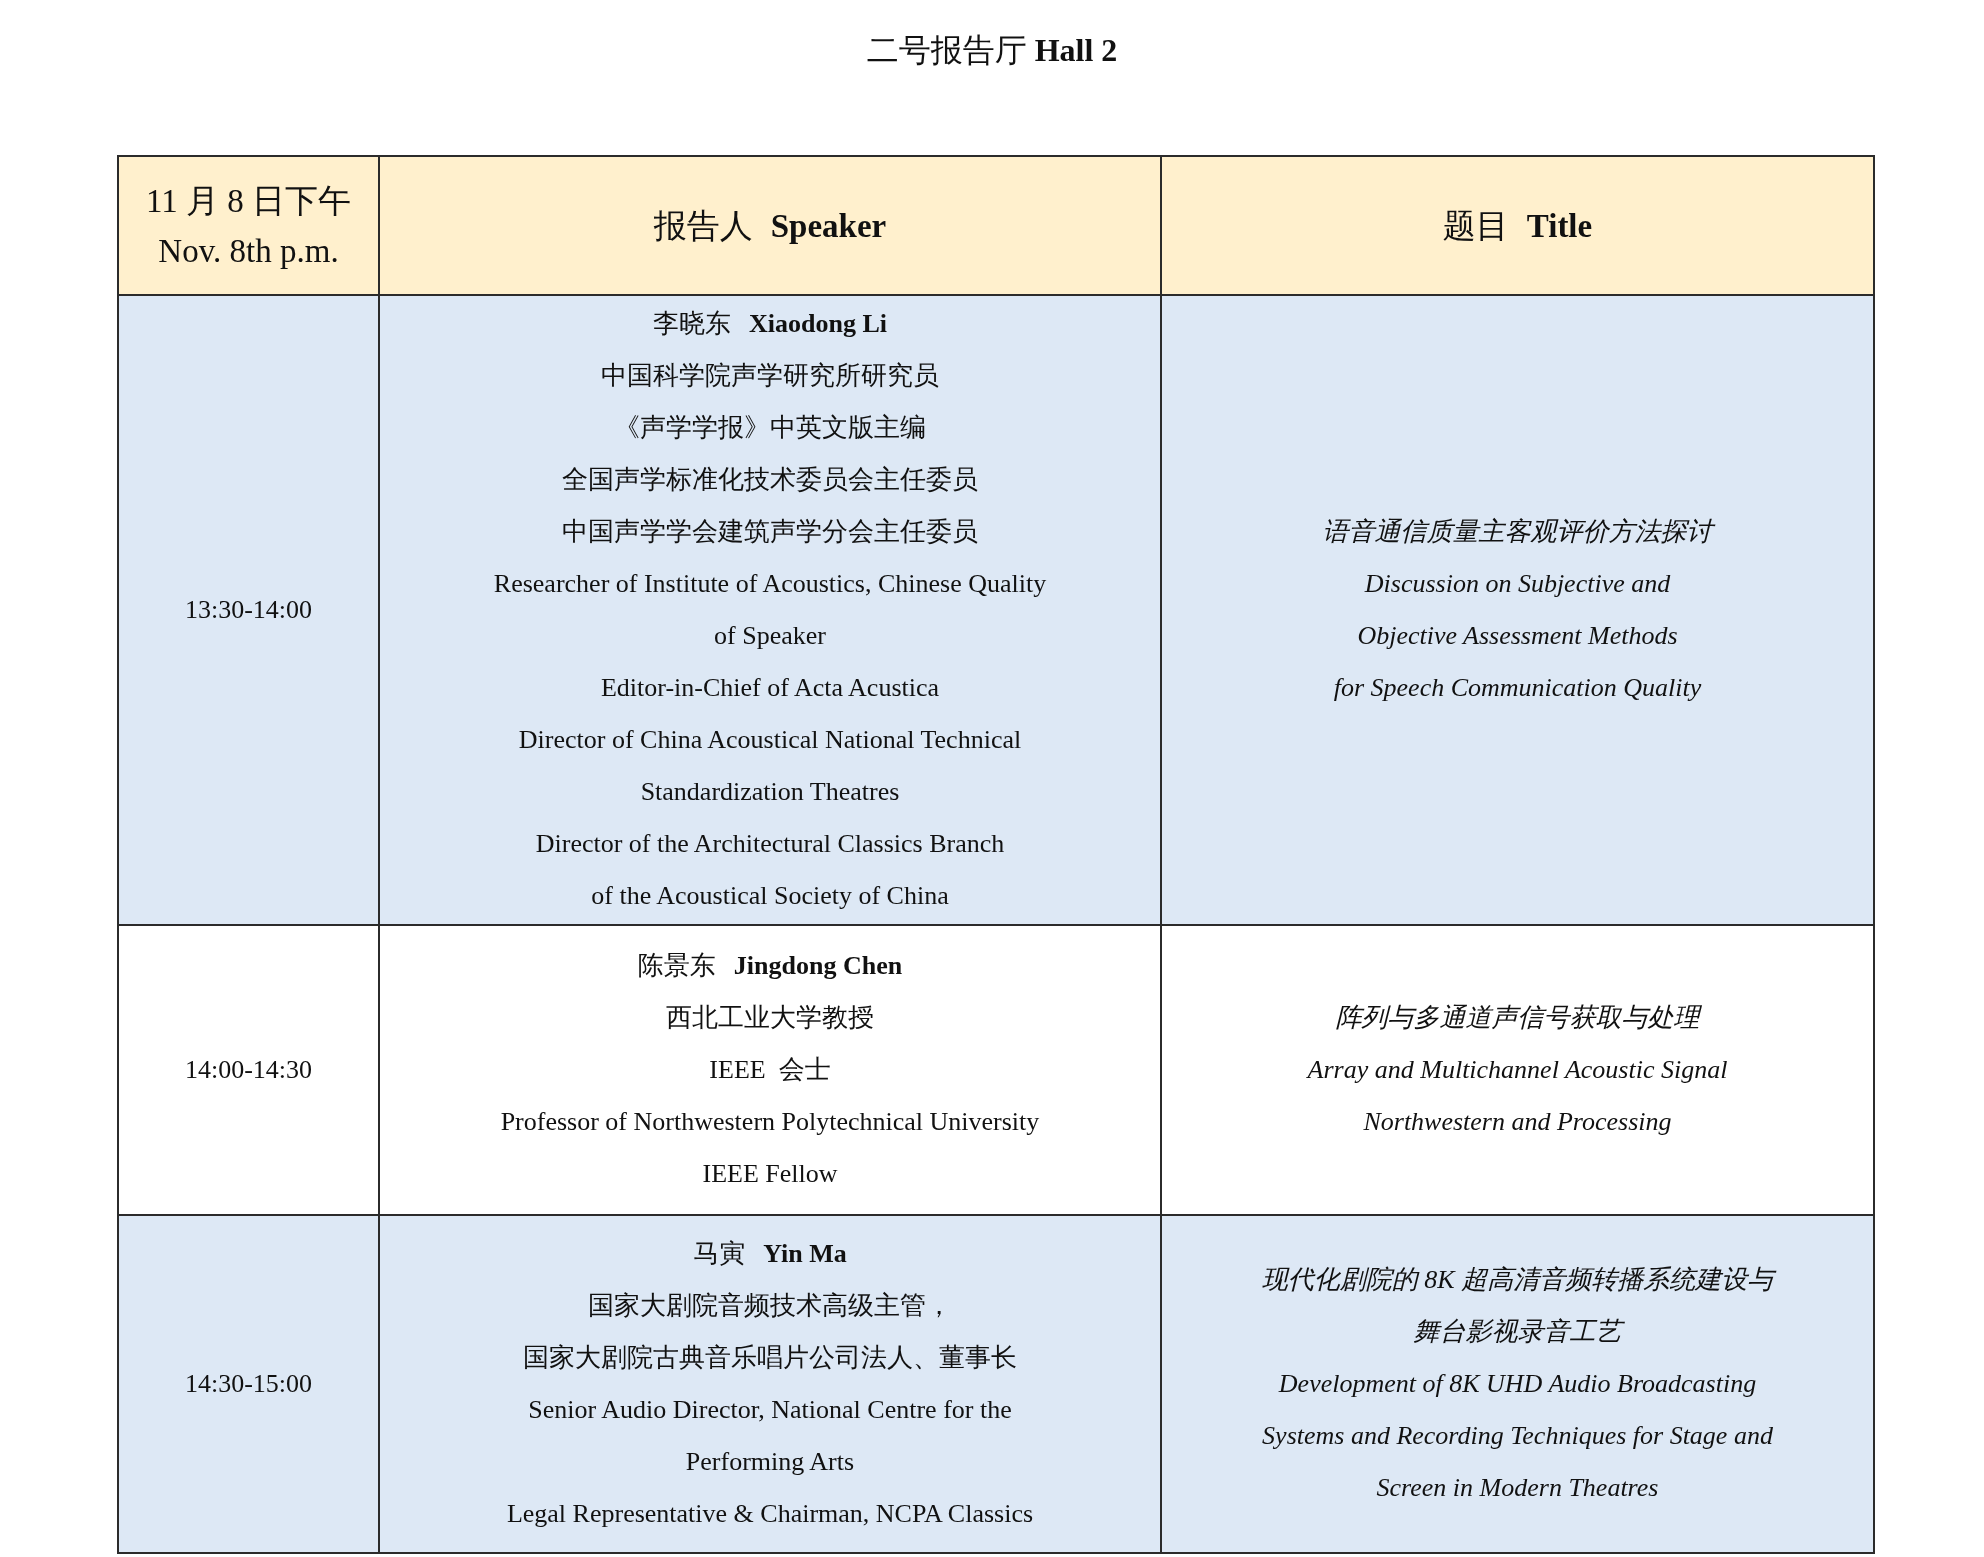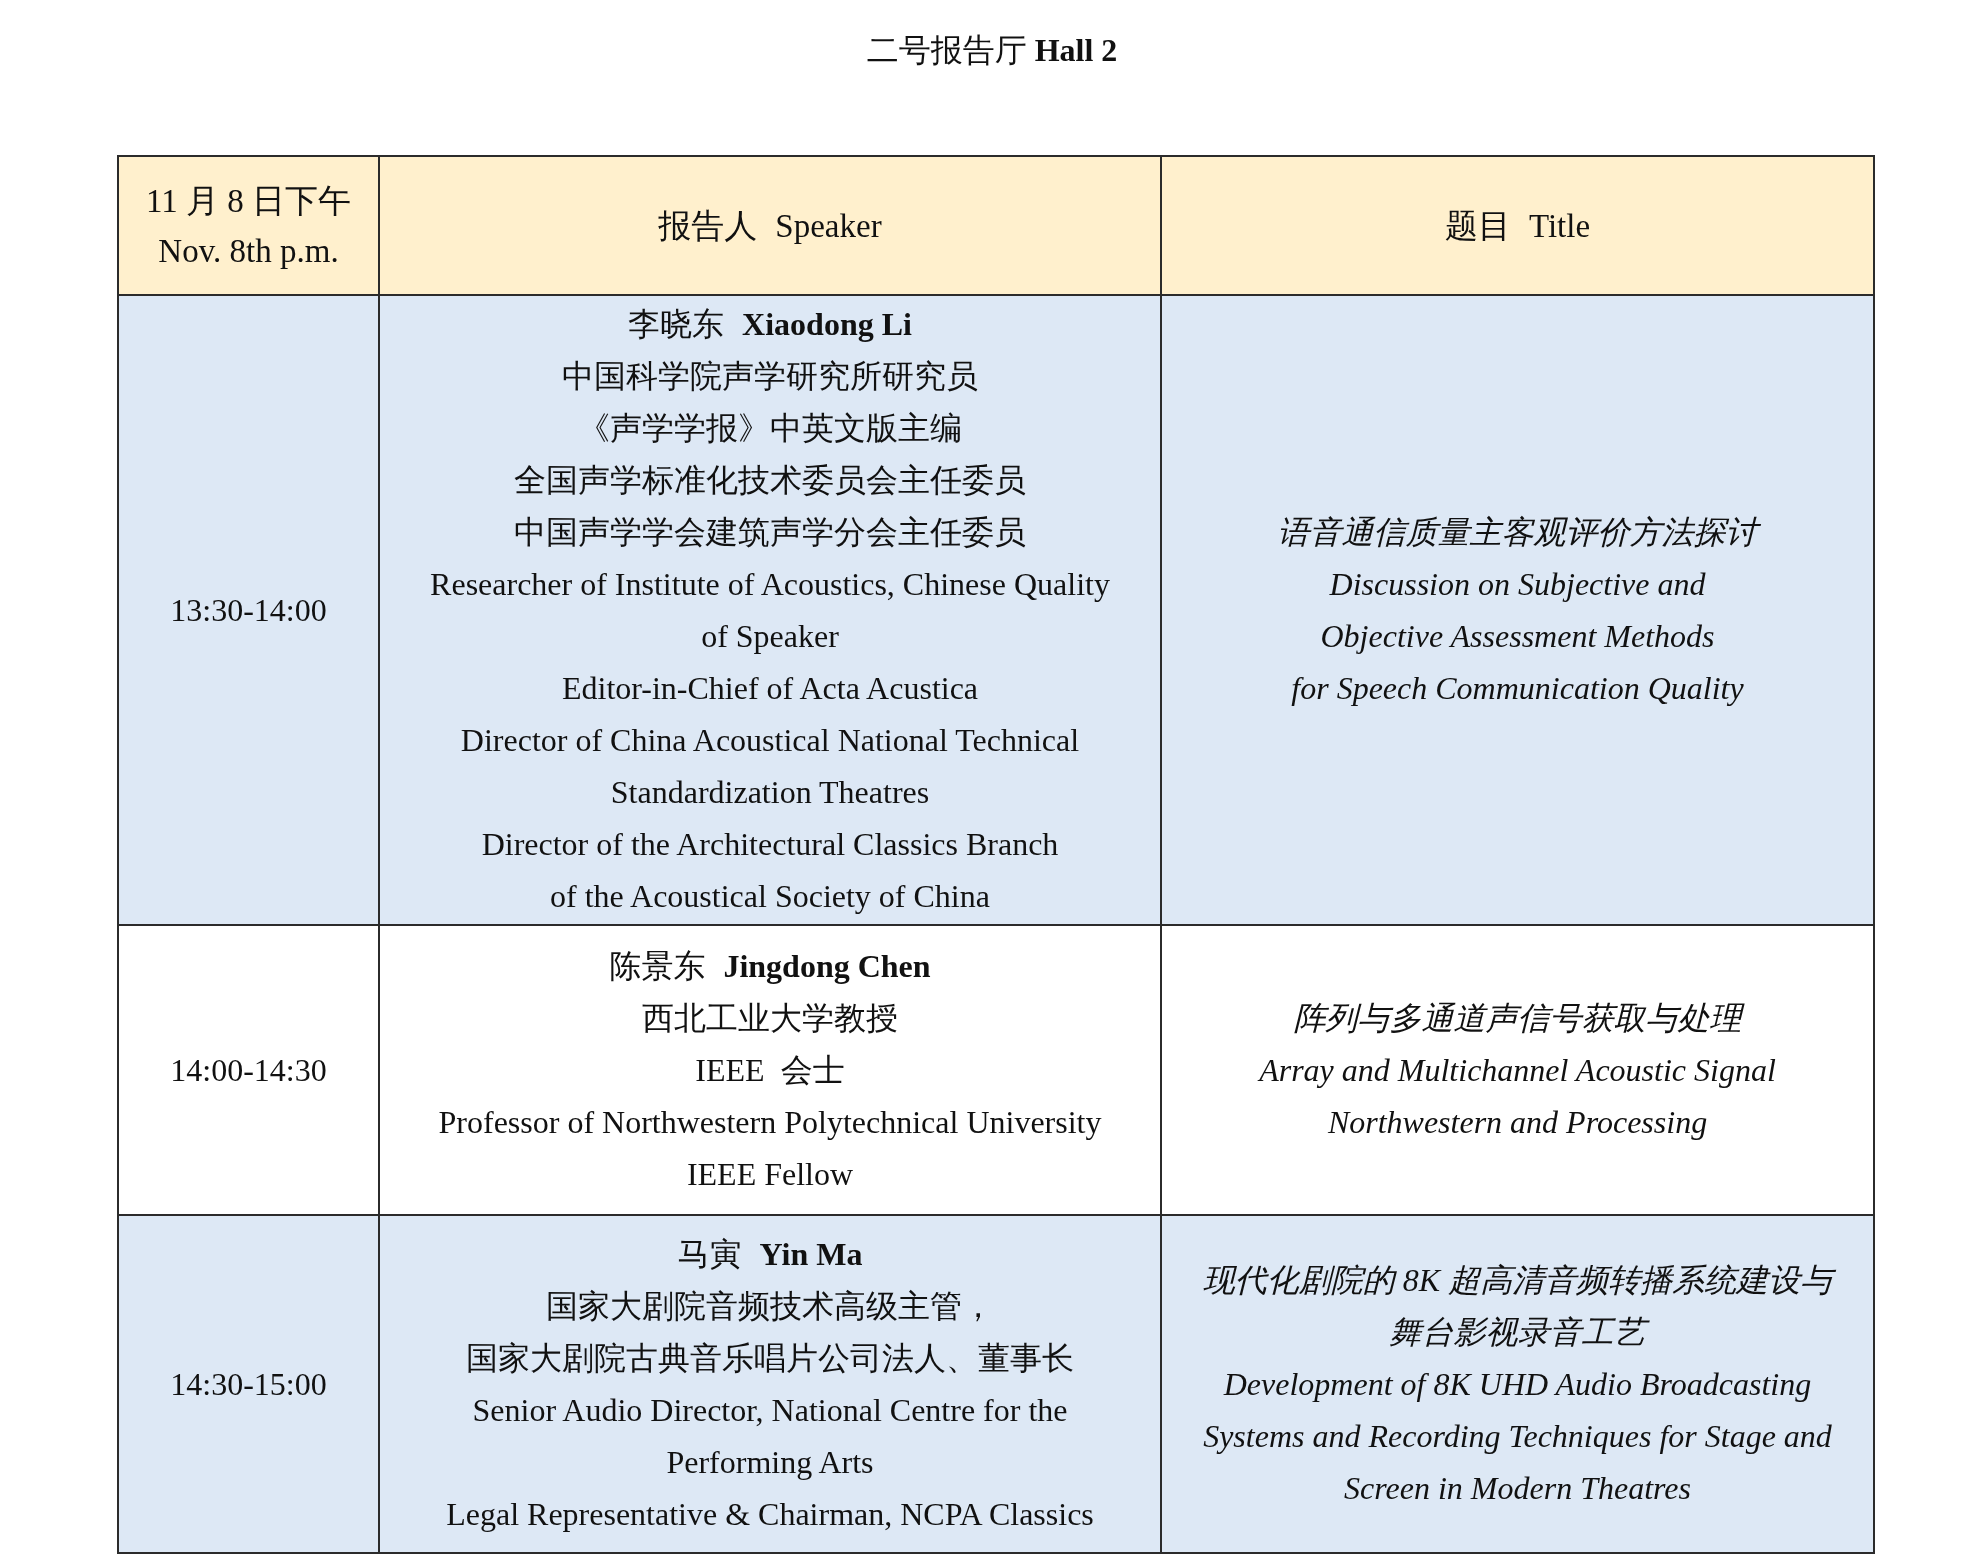--- a/index.html
+++ b/index.html
@@ -35,30 +35,30 @@
     top: 155px;
     width: 1756px;
     border-collapse: collapse;
     table-layout: fixed;
   }
   table.schedule td, table.schedule th {
     border: 2px solid #2b2b2b;
     text-align: center;
     vertical-align: middle;
     padding: 0 4px;
-    font-size: 32px;
+    font-size: 26px;
     line-height: 52px;
     font-weight: normal;
   }
   col.c-time { width: 261px; }
   col.c-speaker { width: 782px; }
   col.c-title { width: 713px; }
   tr.head-row { height: 139px; background: #fff0cd; }
   tr.head-row th { font-size: 33px; line-height: 50px; }
-  tr.head-row .bold-en { font-weight: normal; }
+  tr.head-row .bold-en { font-weight: bold; }
   tr.row-1 { height: 630px; background: #dde8f5; }
   tr.row-2 { height: 290px; background: #ffffff; }
   tr.row-3 { height: 338px; background: #dde8f5; }
   .line { display: block; white-space: nowrap; }
   .speaker-name { font-weight: bold; }
   .speaker-name .cn { font-weight: normal; }
   .gap { display: inline-block; width: 18px; }
   td.title-cell .line { white-space: nowrap; font-style: italic; }
 </style>
 </head>

